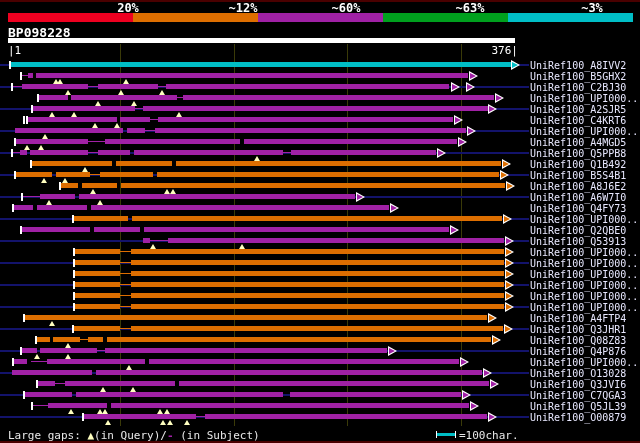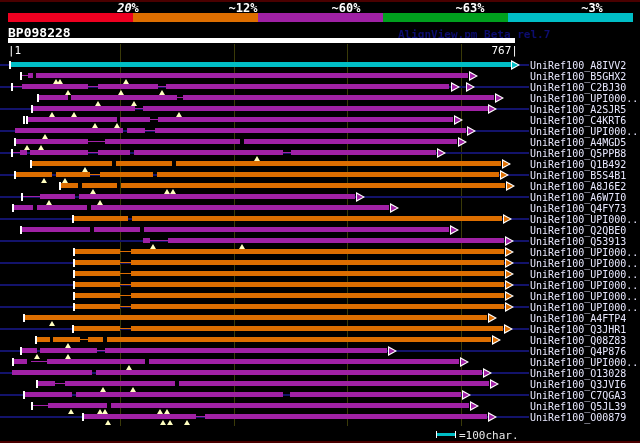--- a/index.html
+++ b/index.html
@@ -40,33 +40,32 @@
 
 <div id="screen">
   <div class="edge-line" style="top:0;"></div>
 
   <div id="identity-scale">
       <div class="cbar-seg" style="left: 8px; width: 125px; background: rgb(238, 0, 32);"></div>
       <div class="cbar-seg" style="left: 133px; width: 125px; background: rgb(221, 110, 0);"></div>
       <div class="cbar-seg" style="left: 258px; width: 125px; background: rgb(160, 33, 165);"></div>
       <div class="cbar-seg" style="left: 383px; width: 125px; background: rgb(0, 160, 30);"></div>
       <div class="cbar-seg" style="left: 508px; width: 125px; background: rgb(0, 190, 198);"></div>
-      <div class="scale-label" style="left: 128px; font-style: italic;">20%</div>
+      <div class="scale-label" style="left: 128px;">20%</div>
       <div class="scale-label" style="left: 243px;">~12%</div>
       <div class="scale-label" style="left: 346px;">~60%</div>
       <div class="scale-label" style="left: 470px;">~63%</div>
       <div class="scale-label" style="left: 592px;">~3%</div>
     </div>
 
   <div id="query-id">BP098228</div>
-  <div id="watermark">AlignView.pm Beta rel.7</div>
 
   <div id="query-bar"></div>
   <div id="ruler-start">|1</div>
-  <div id="ruler-end">767|</div>
+  <div id="ruler-end">376|</div>
 
   <div id="plot-area">
       <div class="gridline" style="left: 120px; background: rgb(58, 58, 8);"></div>
       <div class="gridline" style="left: 234px; background: rgb(58, 58, 8);"></div>
       <div class="gridline" style="left: 347px; background: rgb(58, 58, 8);"></div>
       <div class="gridline" style="left: 461px; background: rgb(58, 58, 8);"></div>
       <div>
         <div class="rowline" style="top: 64px; width: 529px; background: rgb(19, 19, 107);"></div>
         <div class="seg-bar" style="left: 11px; top: 62px; width: 500px; background: rgb(0, 190, 198);"></div>
         <div class="start-tick" style="left: 9px; top: 61px;"></div>
@@ -431,20 +430,23 @@
         <div class="arrow-outer" style="left: 488px; top: 412px;"></div>
         <div class="arrow-inner" style="left: 489px; top: 414px; border-left-color: rgb(160, 33, 165);"></div>
         <div class="gap-tri" style="left: 105px; top: 420px; border-bottom-color: rgb(255, 255, 192);"></div>
         <div class="gap-tri" style="left: 160px; top: 420px; border-bottom-color: rgb(255, 255, 192);"></div>
         <div class="gap-tri" style="left: 167px; top: 420px; border-bottom-color: rgb(255, 255, 192);"></div>
         <div class="gap-tri" style="left: 184px; top: 420px; border-bottom-color: rgb(255, 255, 192);"></div>
         <div class="row-label" style="top: 412px; color: rgb(232, 232, 255);">UniRef100_O00879</div>
       </div>
     </div>
 
+  <div id="legend">
+    <span>Large gaps: </span><span class="tri-sym">▲</span><span>(in Query)/</span><span class="dash-sym">-</span><span> (in Subject)</span>
+  </div>
 
   <div class="sample-tick" style="left:436px;"></div>
   <div id="scale-sample-line"></div>
   <div class="sample-tick" style="left:455px;"></div>
   <div id="scale-sample-text">=100char.</div>
 
   <div class="edge-line" style="top:441px;"></div>
 </div>
 
 </body></html>

